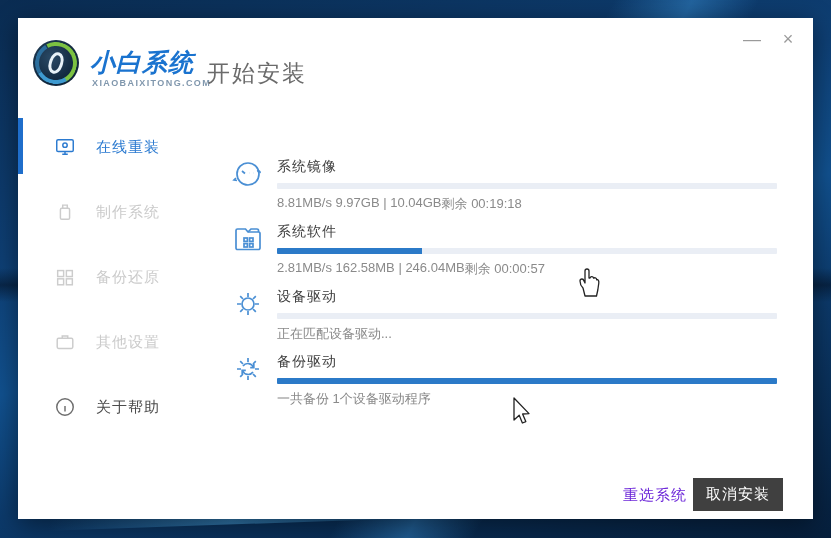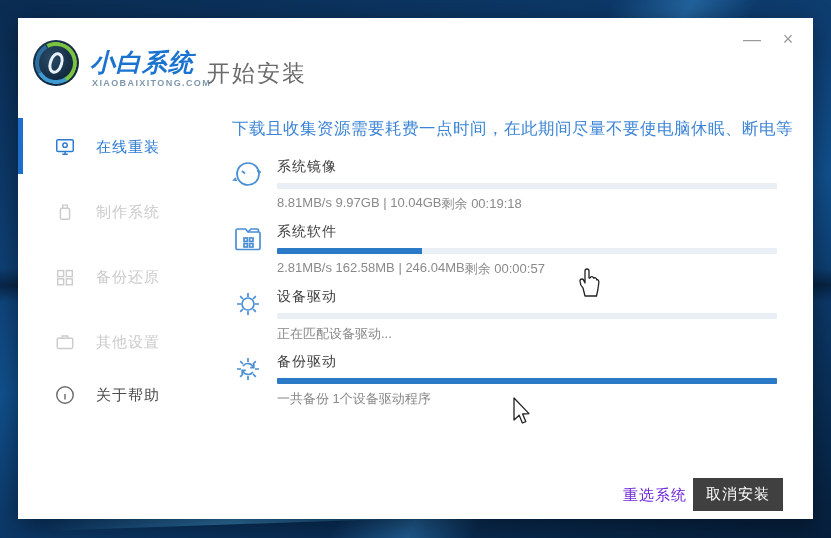--- a/index.html
+++ b/index.html
@@ -155,32 +155,31 @@
     <div class="side-item disabled" style="top:217px;">
       <span class="s-icon">
         <svg class="icon" width="22" height="22" viewBox="0 0 24 24" fill="none" stroke="currentColor" stroke-width="1.6">
           <rect x="3.5" y="8" width="17" height="11" rx="1.5"></rect>
             <path d="M9 8V5.5h6V8"></path>
         </svg>
       </span>
       <span class="s-label">其他设置</span>
     </div>
 
-    <div class="side-item normal" style="top:270px;">
+    <div class="side-item normal" style="top:282px;">
       <span class="s-icon">
         <svg class="icon" width="22" height="22" viewBox="0 0 24 24" fill="none" stroke="currentColor" stroke-width="1.6">
           <circle cx="12" cy="12" r="9"></circle>
             <path d="M12 11v6M12 7.5v.2"></path>
         </svg>
       </span>
       <span class="s-label">关于帮助</span>
     </div>
   </div>
 
-  <div class="notice">下载且收集资源需要耗费一点时间，在此期间尽量不要使电脑休眠、断电等</div>
 
   <div class="task-row" style="top:140px;">
     <span class="task-icon">
       <svg class="icon" width="32" height="32" viewBox="0 0 32 32" fill="none" stroke="currentColor" stroke-width="1.7">
         <circle cx="16" cy="16" r="11"></circle>
           <path d="M4 20l-2 2 3 .5"></path>
           <path d="M25 13c2-.5 3.5.5 3 2"></path>
         <path d="M10 13l3 2.5"></path>
           <path d="M17 15h.1M21 15h.1" stroke-width="2.2"></path>
       </svg>

